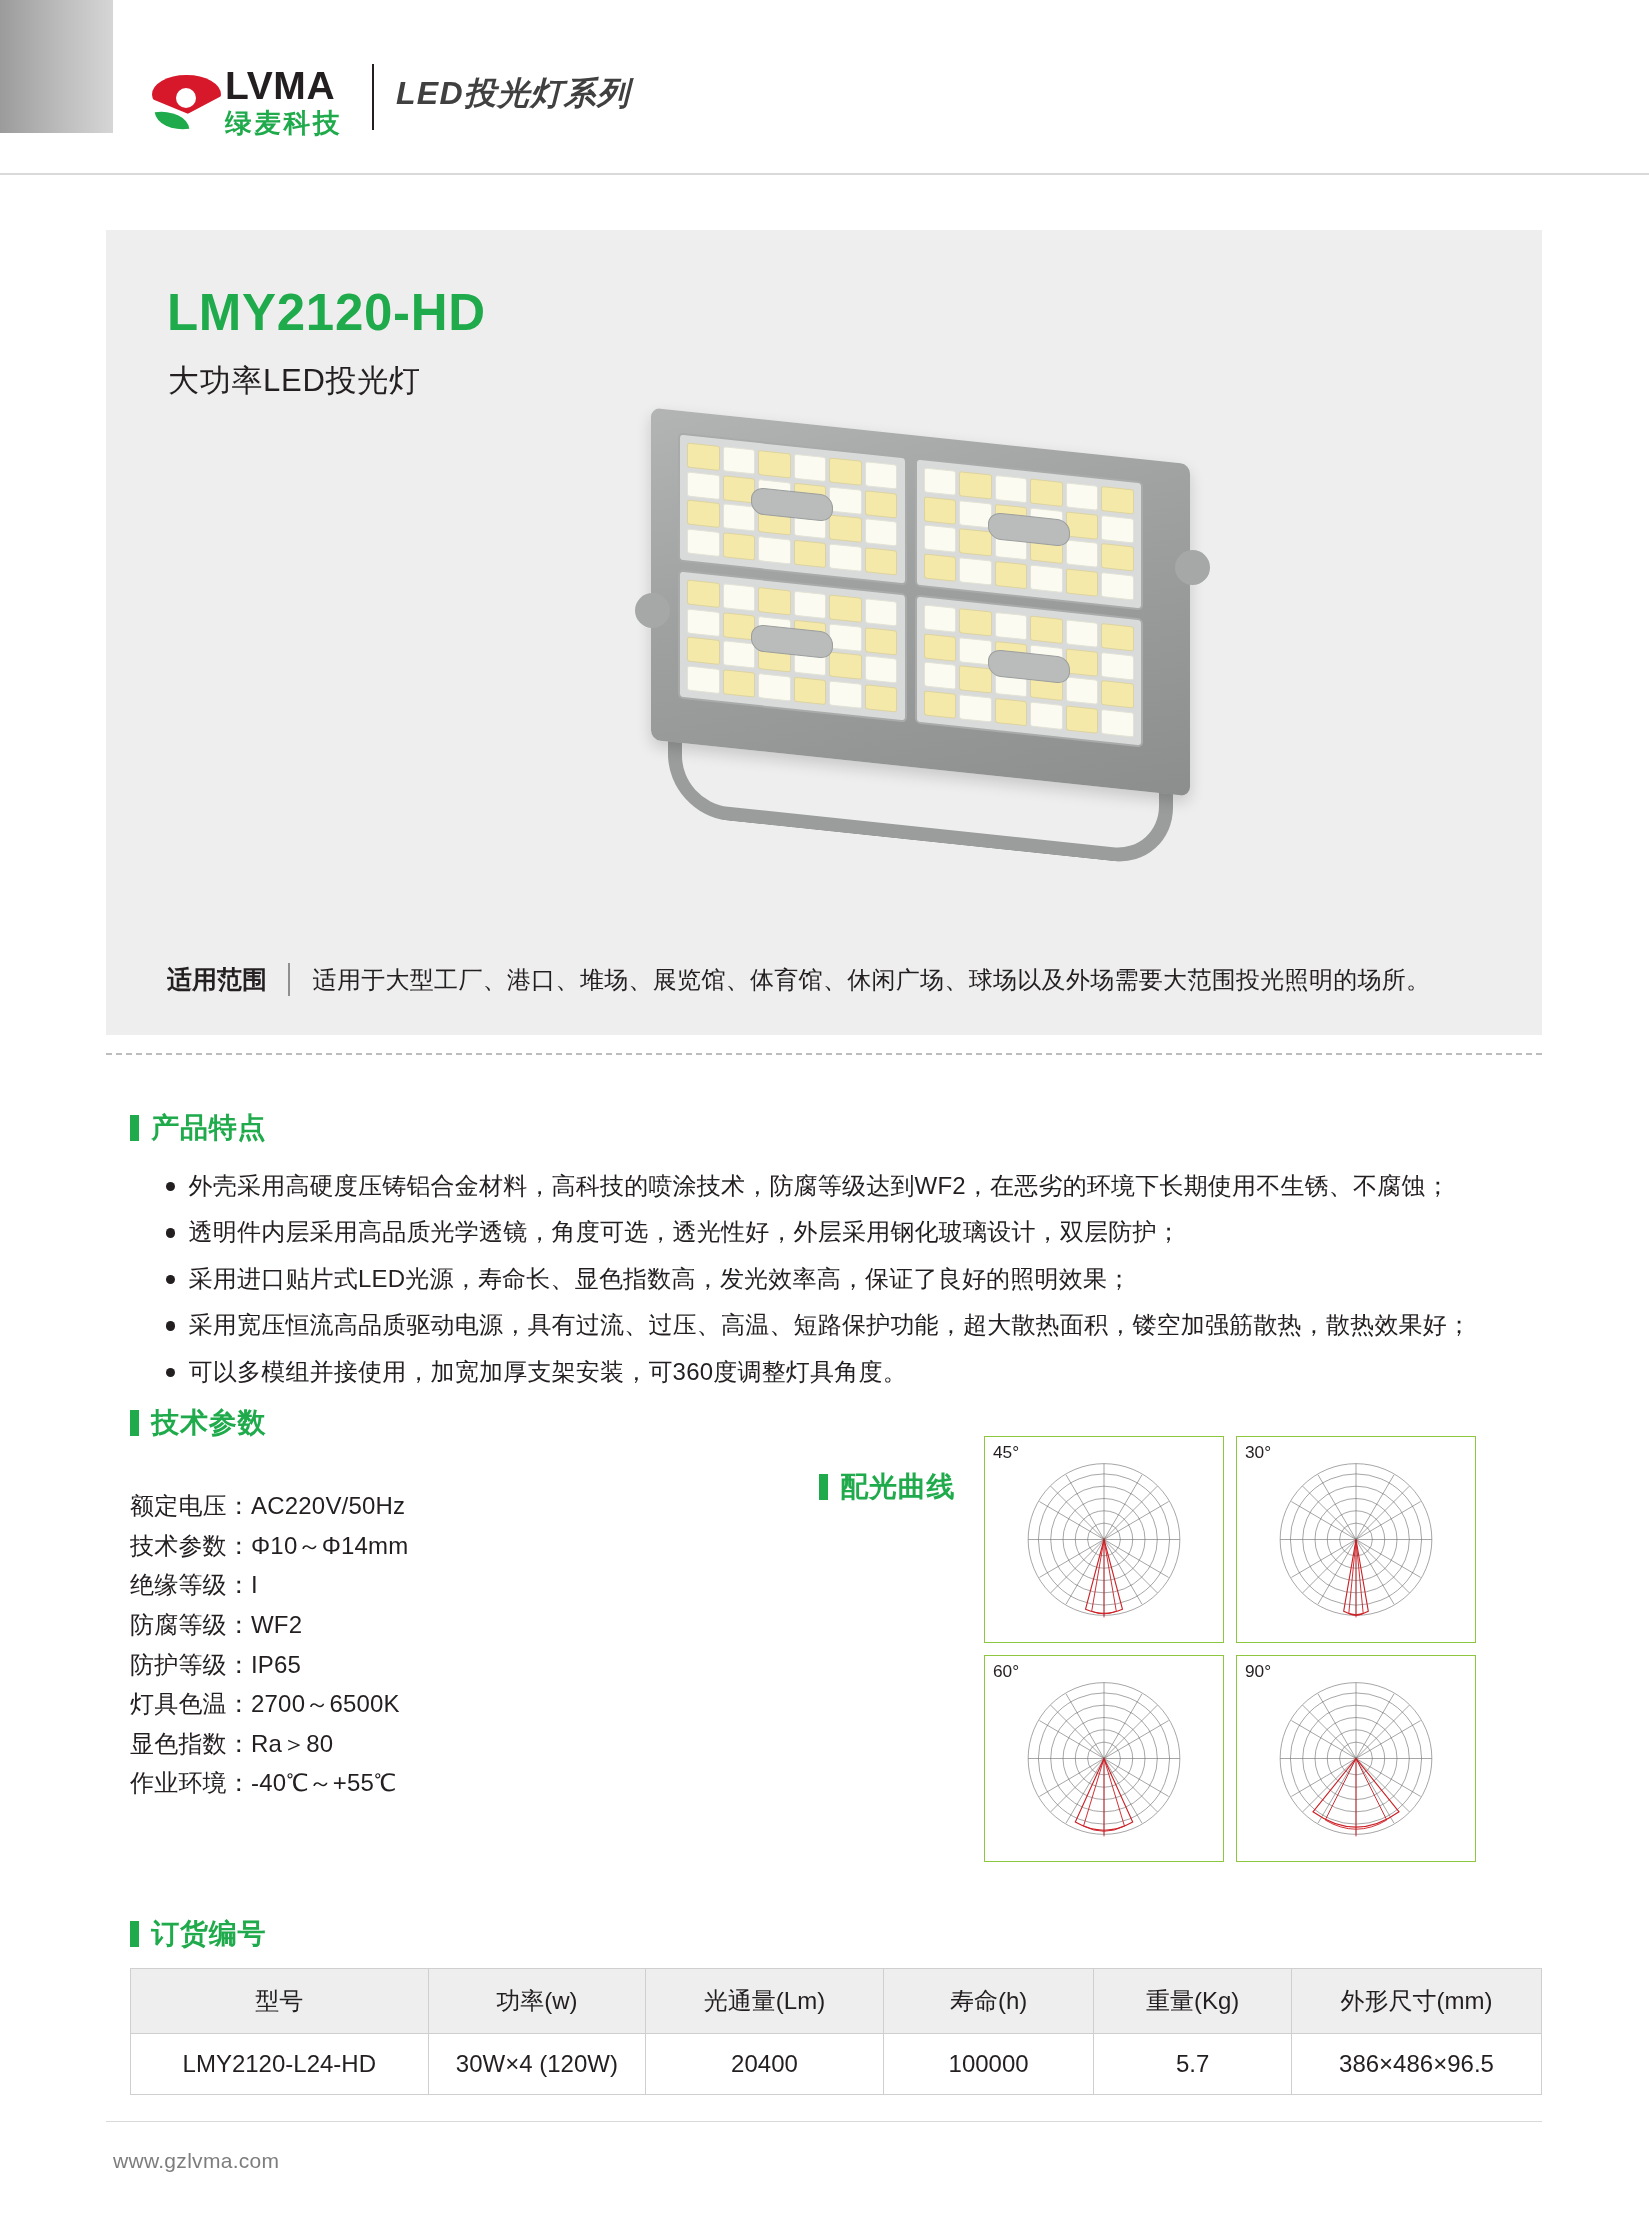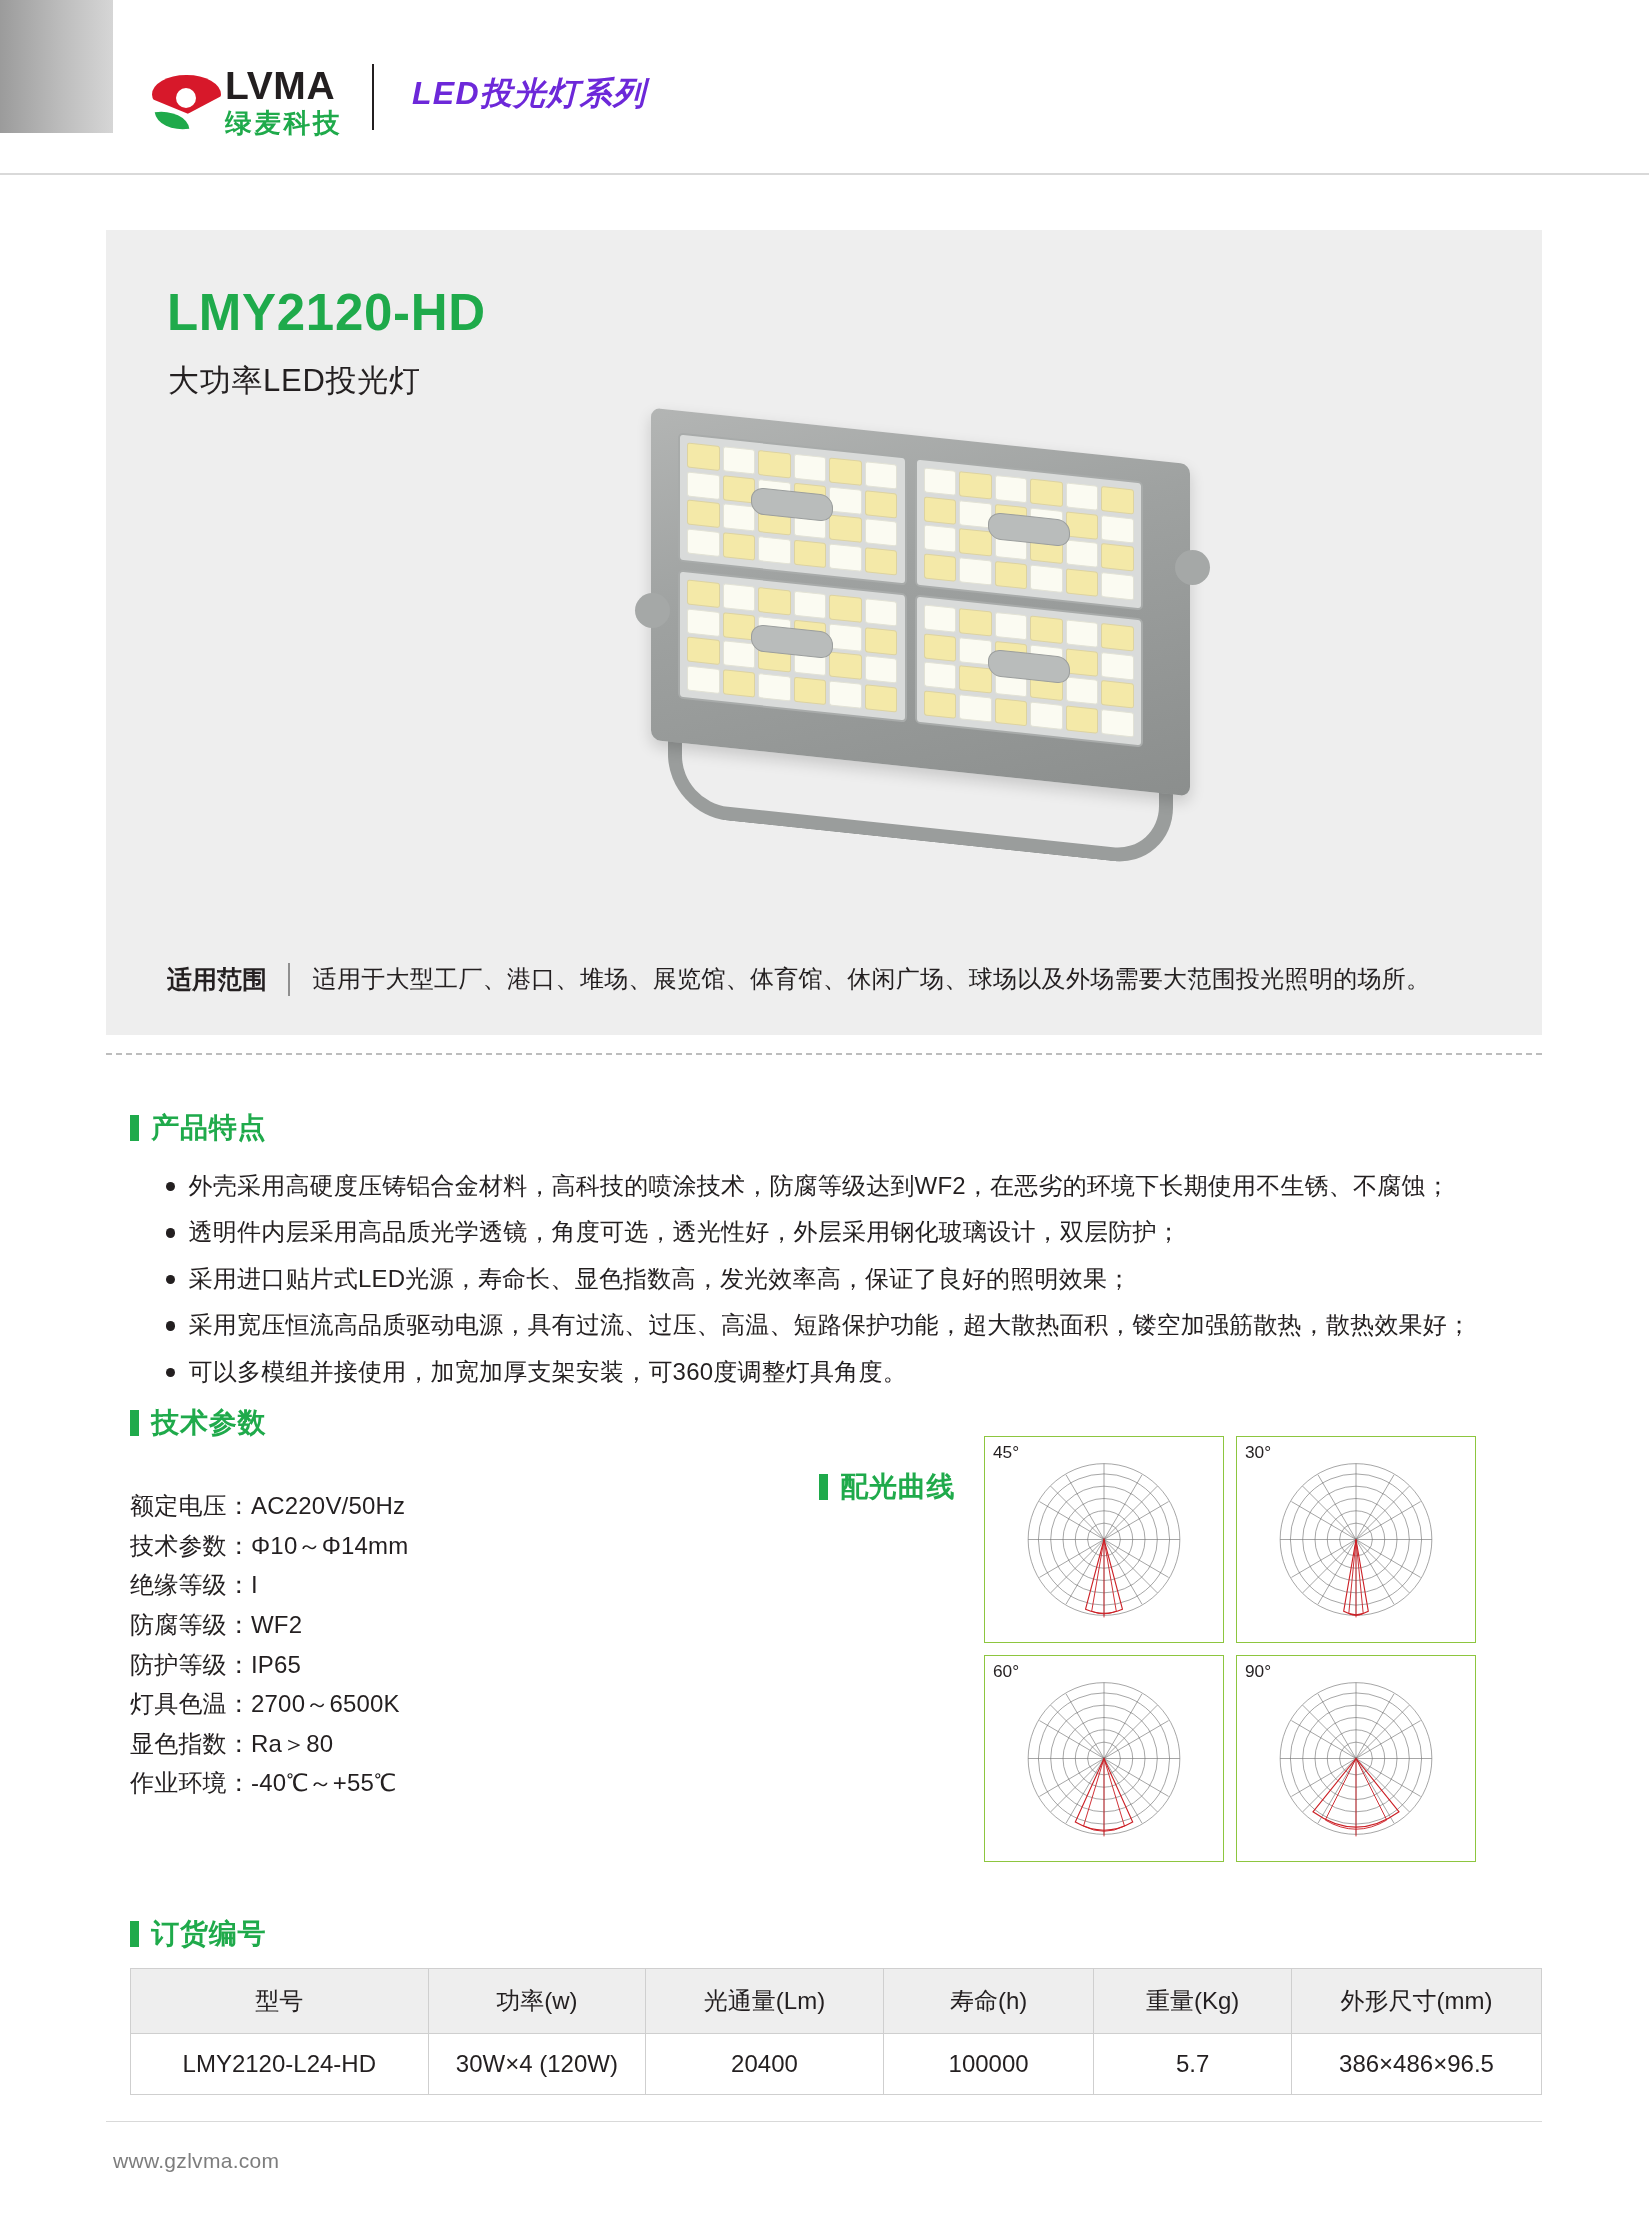--- a/index.html
+++ b/index.html
@@ -105,22 +105,21 @@
     background: #231f20;
   }
   .header-title {
     position: absolute;
     left: 396px;
     top: 72px;
     font-size: 32px;
     font-weight: bold;
     font-style: italic;
     letter-spacing: 1.3px;
-    color: #6d28d9;
-    margin-left: 16px;
+    color: #404040;
   }
 
   
   .hero {
     position: absolute;
     left: 106px;
     top: 230px;
     width: 1436px;
     height: 805px;
     background: #eeeeee;
@@ -227,21 +226,21 @@
     border-radius: 50%;
   }
 
   
   .hero-range {
     position: absolute;
     left: 0;
     bottom: 39px;
     width: 1436px;
     display: flex;
-    align-items: flex-start;
+    align-items: flex-end;
     padding-left: 21px;
     box-sizing: border-box;
   }
   .range-label {
     font-size: 25px;
     font-weight: bold;
     color: #231f20;
     padding: 0 21px 0 40px;
     white-space: nowrap;
   }

